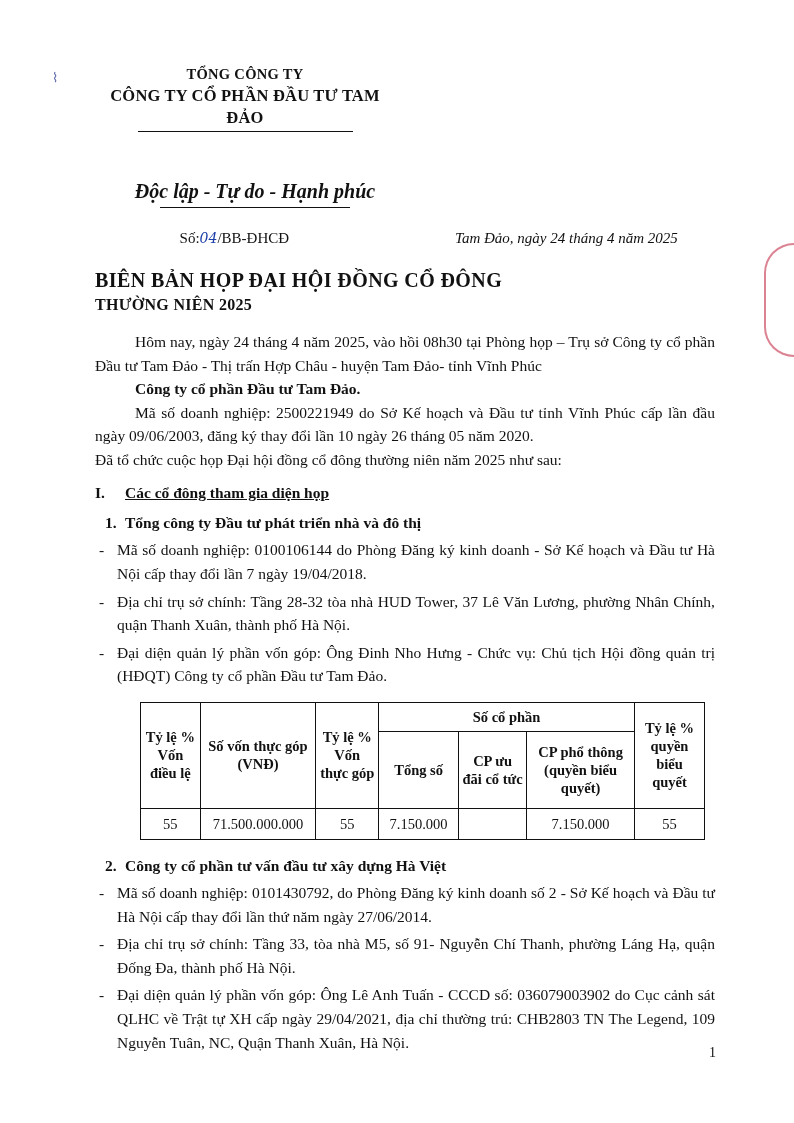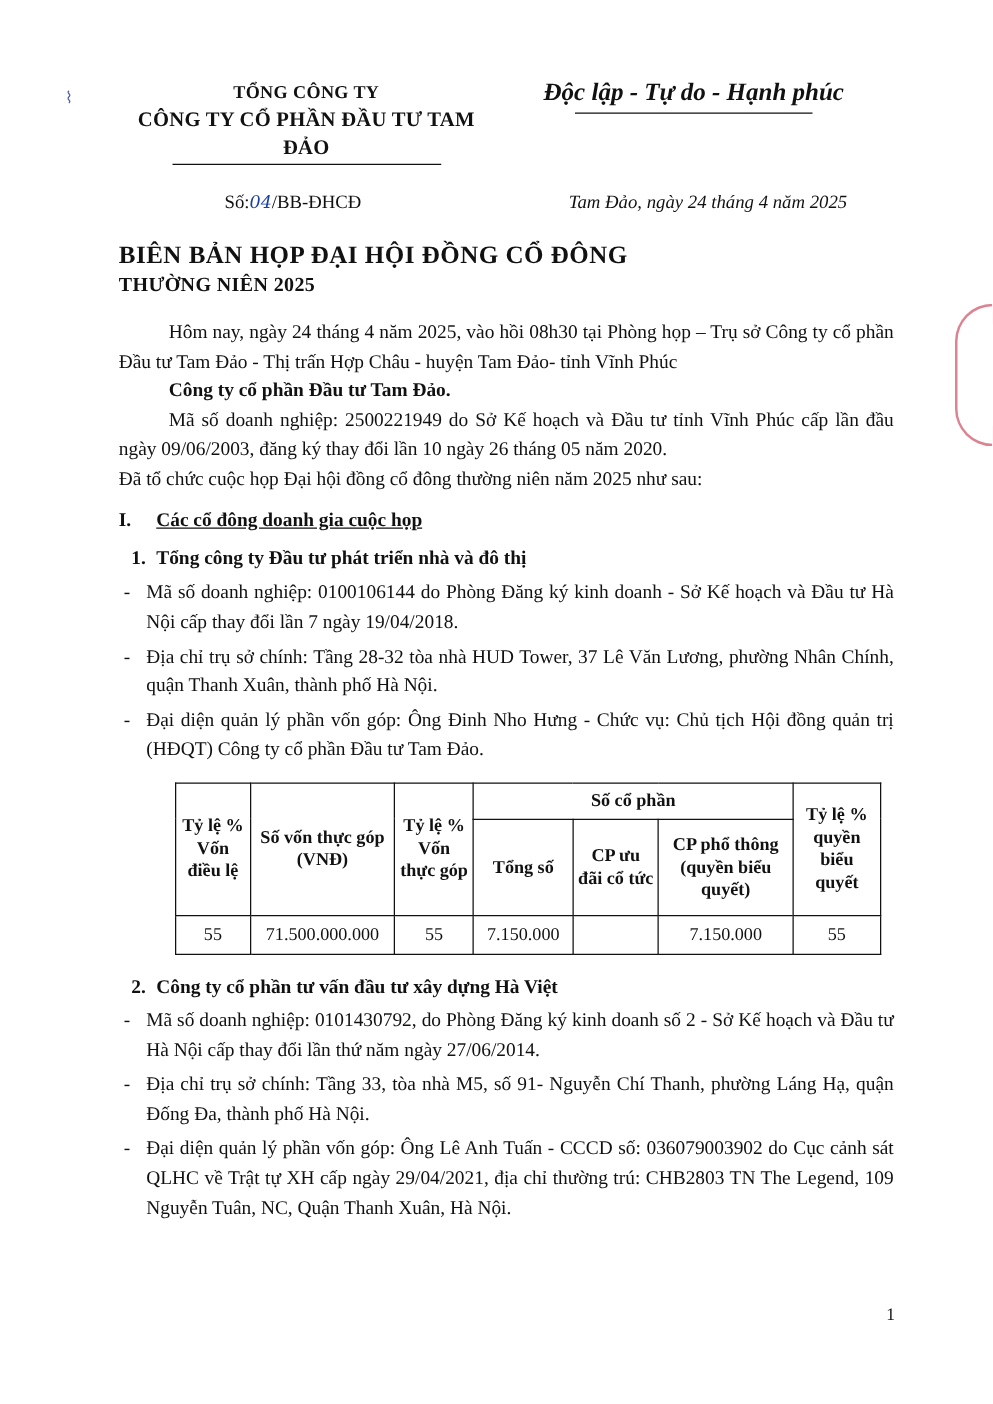--- a/index.html
+++ b/index.html
@@ -25,22 +25,24 @@
   .content {
     position: absolute;
     left: 95px;
     top: 55px;
     width: 620px;
   }
 
   
   .header {
     display: flex;
+    flex-direction: column;
     justify-content: flex-end;
     align-items: flex-start;
+    gap: 40px;
   }
   .header-left {
     width: 300px;
     text-align: center;
     padding-top: 10px;
   }
   .header-right {
     width: 320px;
     text-align: center;
     padding-top: 4px;
@@ -291,21 +293,21 @@
     <div class="title2">THƯỜNG NIÊN 2025</div>
 
     <div class="body">
       <p class="para">Hôm nay, ngày 24 tháng 4 năm 2025, vào hồi 08h30 tại Phòng họp – Trụ sở Công ty cổ phần Đầu tư Tam Đảo - Thị trấn Hợp Châu - huyện Tam Đảo- tỉnh Vĩnh Phúc</p>
       <p class="para b">Công ty cổ phần Đầu tư Tam Đảo.</p>
       <p class="para">Mã số doanh nghiệp: 2500221949 do Sở Kế hoạch và Đầu tư tỉnh Vĩnh Phúc cấp lần đầu ngày 09/06/2003, đăng ký thay đổi lần 10 ngày 26 tháng 05 năm 2020.</p>
       <p class="para noindent">Đã tổ chức cuộc họp Đại hội đồng cổ đông thường niên năm 2025 như sau:</p>
 
       <div class="sec-head">
         <div class="sec-num">I.</div>
-        <div class="sec-label u">Các cổ đông doanh gia cuộc họp</div>
+        <div class="sec-label u">Các cổ đông tham gia diện họp</div>
       </div>
 
       <div class="sub-head">
         <div class="sub-num">1.</div>
         <div class="sec-label">Tổng công ty Đầu tư phát triển nhà và đô thị</div>
       </div>
 
       <div class="bullet">
         <div class="bullet-dash">-</div>
         <div class="bullet-text">Mã số doanh nghiệp: 0100106144 do Phòng Đăng ký kinh doanh - Sở Kế hoạch và Đầu tư Hà Nội cấp thay đổi lần 7 ngày 19/04/2018.</div>

